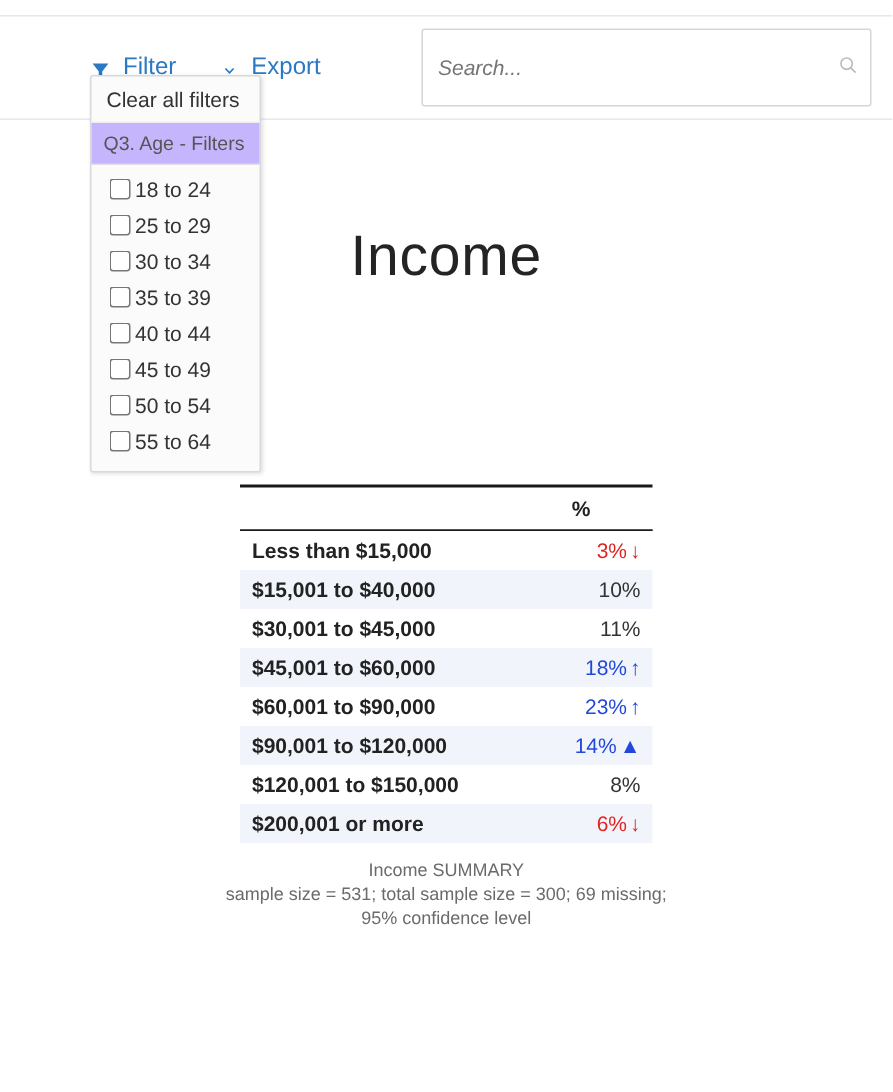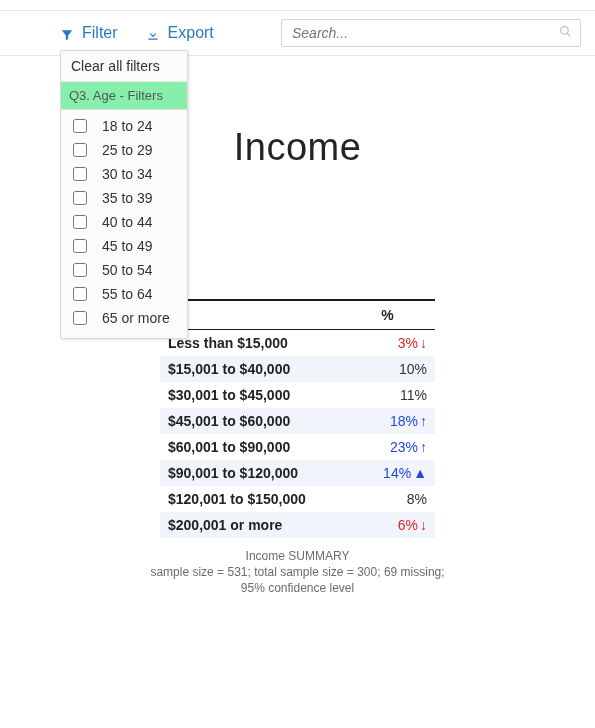--- a/index.html
+++ b/index.html
@@ -30,21 +30,21 @@
     font-size: 16px;
     cursor: pointer;
   }
   .topbar-btn .icon svg { display: block; }
   .search-wrap {
     margin-left: auto;
     border: 1px solid #d6d6d6;
     border-radius: 2px;
     display: flex;
     align-items: center;
-    padding: 4px 8px;
+    padding: 16px 8px;
     width: 300px;
     background: #fff;
   }
   .search-wrap input {
     border: none;
     outline: none;
     flex: 1;
     font-size: 14px;
     font-style: italic;
     color: #888;
@@ -53,42 +53,42 @@
   .search-wrap .icon { color: #bbb; }
   
   .filter-panel {
     position: absolute;
     top: 50px;
     left: 60px;
     background: #fbfbfb;
     border: 1px solid #d9d9d9;
     border-radius: 2px;
     box-shadow: 1px 1px 3px rgba(0,0,0,0.12);
-    width: 128px;
+    width: 114px;
     z-index: 10;
   }
   .filter-clear {
     padding: 7px 10px;
     font-size: 14px;
     color: #333;
     cursor: pointer;
     border-bottom: 1px solid #eee;
   }
   .filter-header {
     padding: 6px 8px;
-    background: #86efac;
+    background: #c4b5fd;
     font-size: 13px;
     color: #555;
     border-bottom: 1px solid #e0e0e0;
   }
   .filter-items { padding: 4px 6px 8px; }
   .filter-item {
     display: flex;
     align-items: center;
-    gap: 12px;
+    gap: 0;
     padding: 2px 2px;
     font-size: 14px;
     color: #333;
     cursor: pointer;
   }
   .filter-item input[type="checkbox"] {
     width: 14px; height: 14px;
   }
   
   .main {
@@ -209,24 +209,20 @@
         <span>45 to 49</span>
       </label>
       <label class="filter-item">
         <input type="checkbox" style="">
         <span>50 to 54</span>
       </label>
       <label class="filter-item">
         <input type="checkbox" style="">
         <span>55 to 64</span>
       </label>
-      <label class="filter-item">
-        <input type="checkbox" style="">
-        <span>65 or more</span>
-      </label>
     </div>
 </div>
 
 <div class="main">
   <h1>Income</h1>
 
   <table class="data-table">
     <thead>
       <tr>
         <th></th>

